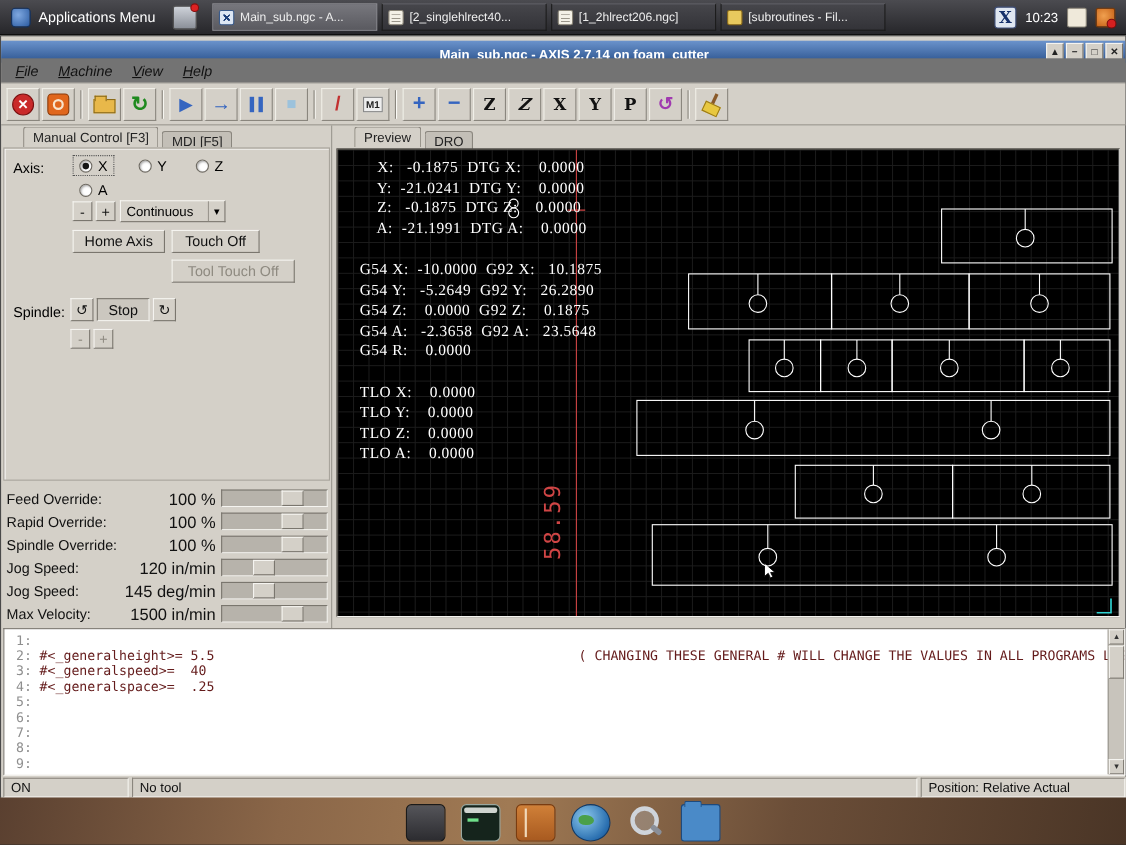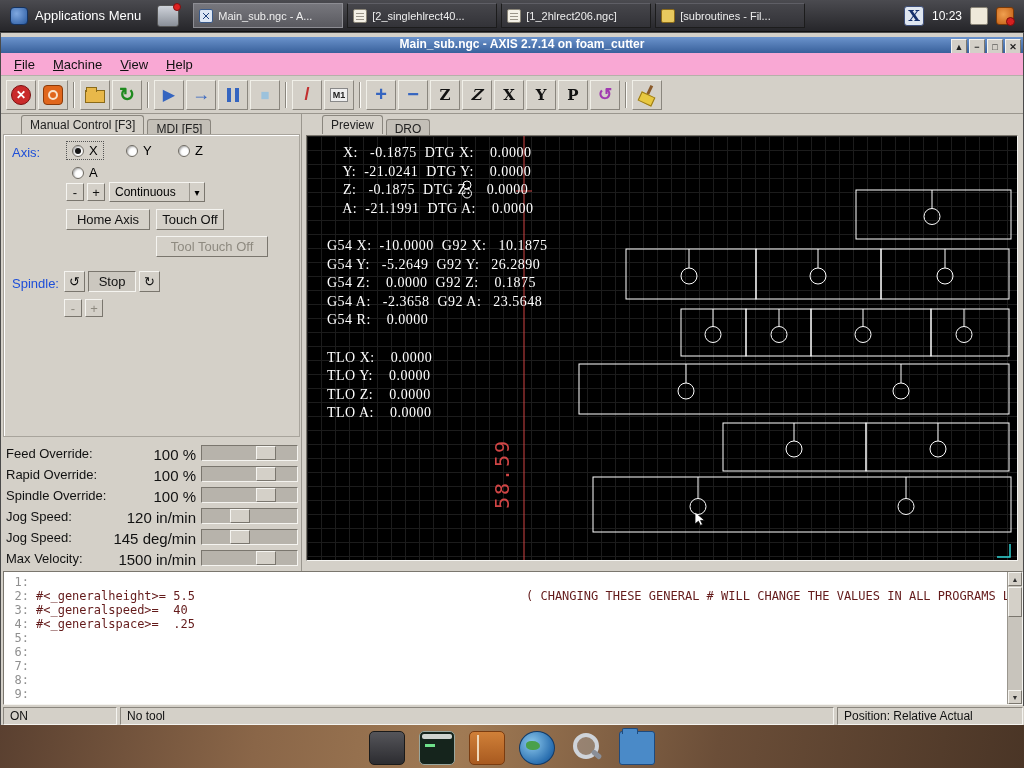--- a/index.html
+++ b/index.html
@@ -30,25 +30,25 @@
   .x-logo{width:20px;height:20px;background:#dfe6f0;color:#15306b;font-weight:bold;font-family:"DejaVu Serif",serif;
     display:flex;align-items:center;justify-content:center;border-radius:3px;font-size:15px;border:1px solid #40507a;}
   .clock{font-size:12px;color:#fff;}
   .tray-a{width:18px;height:18px;background:#efe9da;border:1px solid #8a8578;border-radius:2px;}
   .tray-b{width:18px;height:18px;background:radial-gradient(circle at 40% 40%,#f0a050,#c05a10);border:1px solid #7a3a08;border-radius:3px;position:relative;}
   .tray-b::after{content:"";position:absolute;right:-2px;bottom:-2px;width:7px;height:7px;border-radius:50%;background:#d42020;border:1px solid #7a0c0c;}
 
   
   .axis-window{position:absolute;left:0;top:32px;width:1024px;height:693px;background:#d4d0c8;border:1px solid #4a4a4a;}
   .titlebar{position:absolute;left:0;top:4px;width:100%;height:20px;background:linear-gradient(#6b93cc,#2c548f);
-    display:flex;align-items:flex-start;justify-content:center;color:#fff;font-weight:bold;font-size:12px;padding-left:20px;}
+    display:flex;align-items:flex-end;justify-content:center;color:#fff;font-weight:bold;font-size:12px;padding-left:20px;}
   .winbtns{position:absolute;right:2px;top:2px;display:flex;gap:2px;}
   .winbtn{width:16px;height:16px;background:#d4d0c8;border:1px solid;border-color:#f5f4f0 #7a766e #7a766e #f5f4f0;
     color:#222;font-size:9px;display:flex;align-items:center;justify-content:center;font-weight:bold;}
-  .menubar{position:absolute;left:0;top:20px;width:100%;height:23px;background:#f9a8d4;display:flex;align-items:center;padding-left:4px;border-bottom:1px solid #b5b1a9;}
+  .menubar{position:absolute;left:0;top:20px;width:100%;height:23px;background:#737373;display:flex;align-items:center;padding-left:4px;border-bottom:1px solid #b5b1a9;font-style:italic;}
   .menu-item{display:inline-block;padding:3px 9px;font-size:13px;color:#111;}
   .menu-item::first-letter{text-decoration:underline;}
   .toolbar{position:absolute;left:0;top:43px;width:100%;height:38px;background:#d4d0c8;display:flex;align-items:center;padding-left:4px;border-bottom:1px solid #9a968e;}
   .tbtn{width:30px;height:30px;margin:0 1px;background:#d4d0c8;border:1px solid;border-color:#f0efe8 #8a867e #8a867e #f0efe8;
     display:flex;align-items:center;justify-content:center;}
   .tsep{width:2px;height:26px;margin:0 4px;border-left:1px solid #8a867e;border-right:1px solid #fbfaf6;}
   .tglyph{display:flex;align-items:center;justify-content:center;}
   .ic-estop .tglyph{width:20px;height:20px;background:#c92a2a;color:#fff;border-radius:50%;font-size:12px;font-weight:bold;border:1px solid #7a1010;}
   .ic-machine-power .tglyph{width:20px;height:20px;background:#e0661c;border-radius:4px;border:1px solid #8a3a0a;position:relative;}
   .ic-machine-power .tglyph::after{content:"";position:absolute;inset:4px;border:2px solid #f8e3cb;border-radius:50%;}
@@ -72,21 +72,21 @@
 
   
   .main{position:absolute;left:0;top:81px;width:1024px;height:457px;}
   .left-panel{position:absolute;left:0;top:0;width:301px;height:457px;border-right:1px solid #9a968e;}
   .right-panel{position:absolute;left:301px;top:0;width:723px;height:457px;}
   .tabs{position:absolute;left:4px;top:1px;display:flex;gap:3px;height:19px;}
   .tab{background:#c3bfb7;border:1px solid #8a867e;border-bottom:none;border-radius:3px 3px 0 0;
     font-size:12px;padding:2px 8px 0 8px;color:#222;height:17px;margin-top:4px;}
   .tab.active{background:#d4d0c8;height:19px;margin-top:0;margin-left:16px;}
   .lframe{position:absolute;left:2px;top:20px;width:297px;height:303px;border:1px solid #a8a49c;box-shadow:inset 1px 1px 0 #fff;background:#d4d0c8;}
-  .flabel{position:absolute;font-size:13px;color:#1d4ed8;}
+  .flabel{position:absolute;font-size:13px;color:#000000;}
   .radio-wrap{position:absolute;display:flex;align-items:center;gap:5px;font-size:13px;padding:1px 5px;border:1px dotted transparent;}
   .radio-wrap.focus{border-color:#555;}
   .radio{width:12px;height:12px;border-radius:50%;background:#fff;border:1px solid #6e6a62;box-shadow:inset 1px 1px 2px #aaa;}
   .radio.sel::after{content:"";display:block;width:6px;height:6px;margin:2px;border-radius:50%;background:#151515;}
   .btn{position:absolute;display:flex;align-items:center;justify-content:center;font-size:13px;color:#111;}
   .b3{background:#d4d0c8;border:1px solid;border-color:#f5f4f0 #7a766e #7a766e #f5f4f0;}
   .sunk{border-color:#7a766e #f5f4f0 #f5f4f0 #7a766e;background:#cbc7bf;}
   .dis{color:#8e8a80;}
   .combo{position:absolute;display:flex;align-items:center;font-size:12px;}
   .combo-lbl{flex:1;padding-left:5px;}
@@ -298,21 +298,21 @@
                 <span class="radio-lbl">A</span>
               </div>
             </div>
           <div class="b3 btn" style="left:62px;top:48px;width:18px;height:18px">-</div>
           <div class="b3 btn" style="left:83px;top:48px;width:18px;height:18px">+</div>
           <div class="b3 combo" style="left:105px;top:47px;width:96px;height:20px">
             <span class="combo-lbl">Continuous</span>
             <span class="combo-arrow">▾</span>
           </div>
           <div class="b3 btn" style="left:62px;top:74px;width:84px;height:21px">Home Axis</div>
-          <div class="b3 btn" style="left:152px;top:74px;width:68px;height:21px">Touch Off</div>
+          <div class="b3 btn" style="left:152px;top:74px;width:80px;height:21px">Touch Off</div>
           <div class="b3 btn dis" style="left:152px;top:101px;width:112px;height:21px">Tool Touch Off</div>
           <span class="flabel" style="left:8px;top:141px">Spindle:</span>
           <div class="b3 btn" style="left:60px;top:136px;width:21px;height:21px">↺</div>
           <div class="b3 btn sunk" style="left:84px;top:136px;width:48px;height:21px">Stop</div>
           <div class="b3 btn" style="left:135px;top:136px;width:21px;height:21px">↻</div>
           <div class="b3 btn dis" style="left:60px;top:164px;width:18px;height:18px">-</div>
           <div class="b3 btn dis" style="left:81px;top:164px;width:18px;height:18px">+</div>
         </div>
         <div class="sliders" id="sliders">
             <div class="srow" style="top: 0px;">

